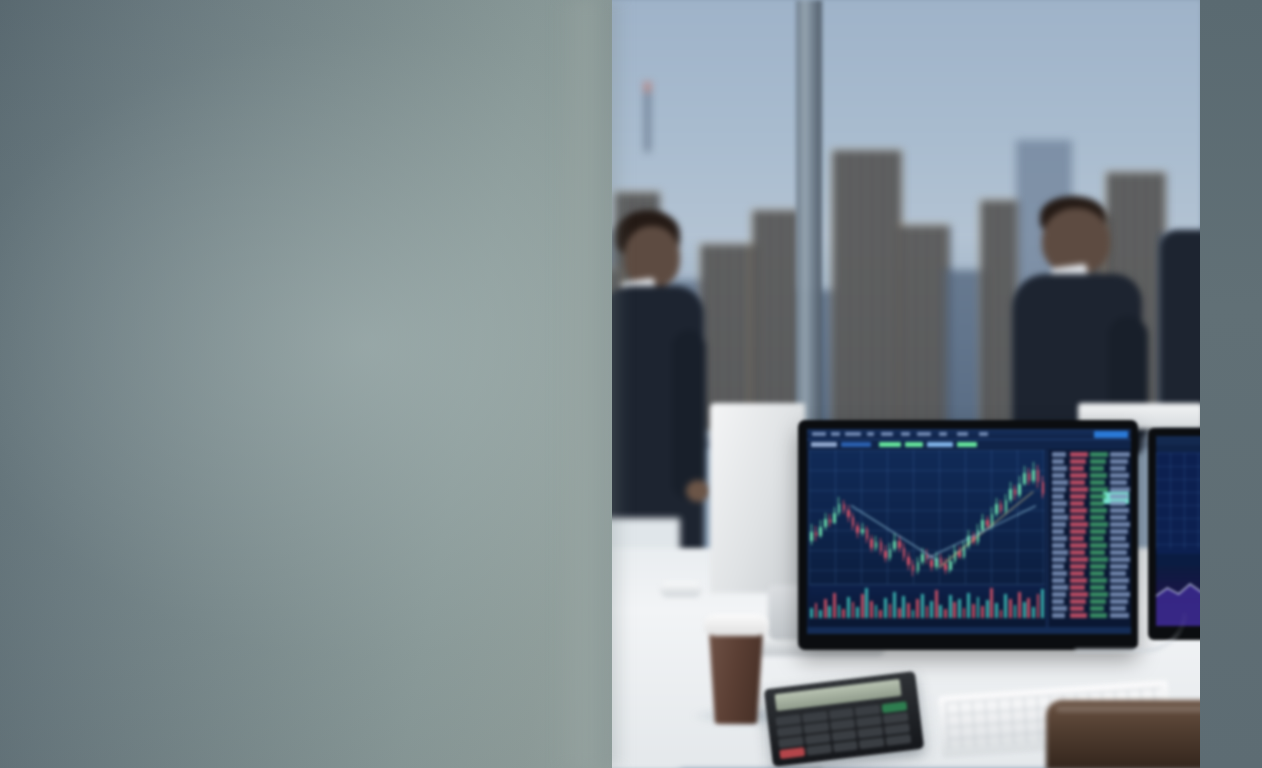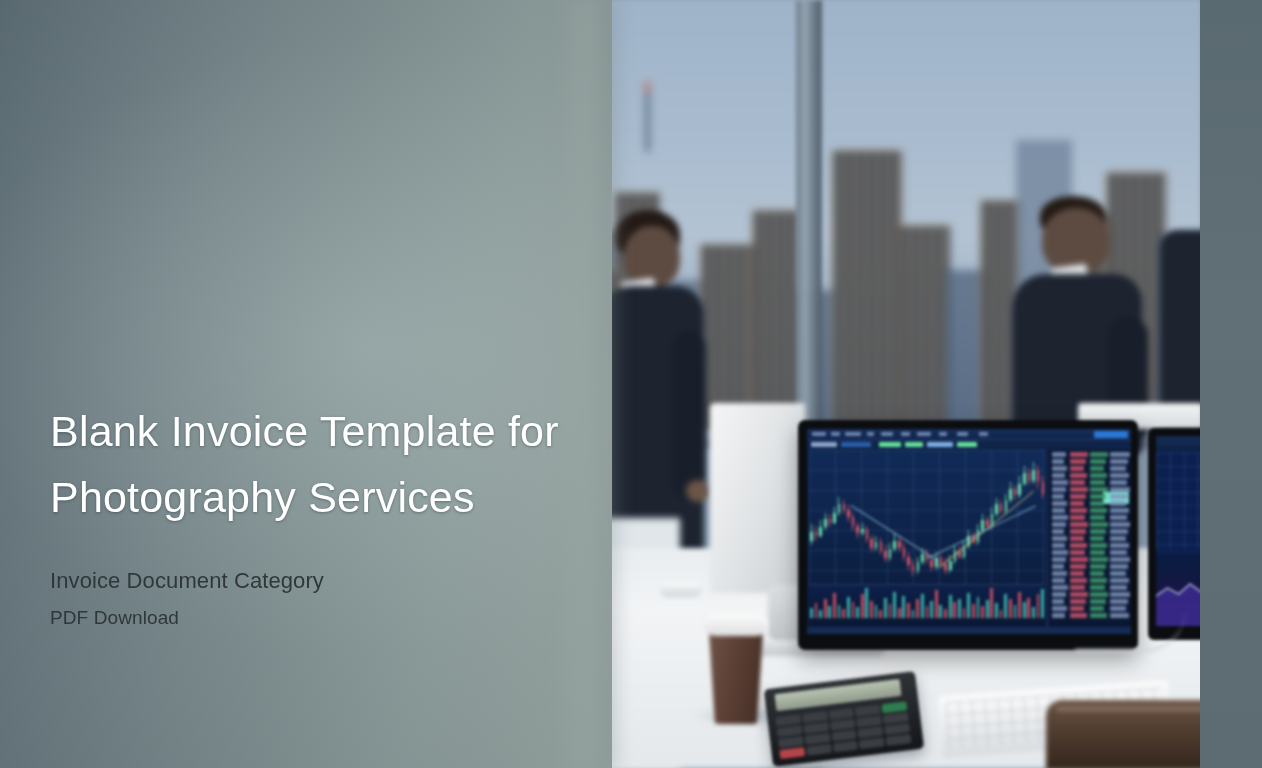--- a/index.html
+++ b/index.html
@@ -800,19 +800,14 @@
 
     <div class="chair"></div>
     <div class="chair-hl"></div>
   </div>
 
   <div class="wall"></div>
   <div class="wall-edge"></div>
 
   <div class="right-strip"></div>
 
-  <div class="text-block">
-    <div class="title">Blank Invoice Template for Photography Services</div>
-    <div class="subtitle">Invoice Document Category</div>
-    <div class="meta">PDF Download</div>
-  </div>
 
 </div>
 
 </body></html>

